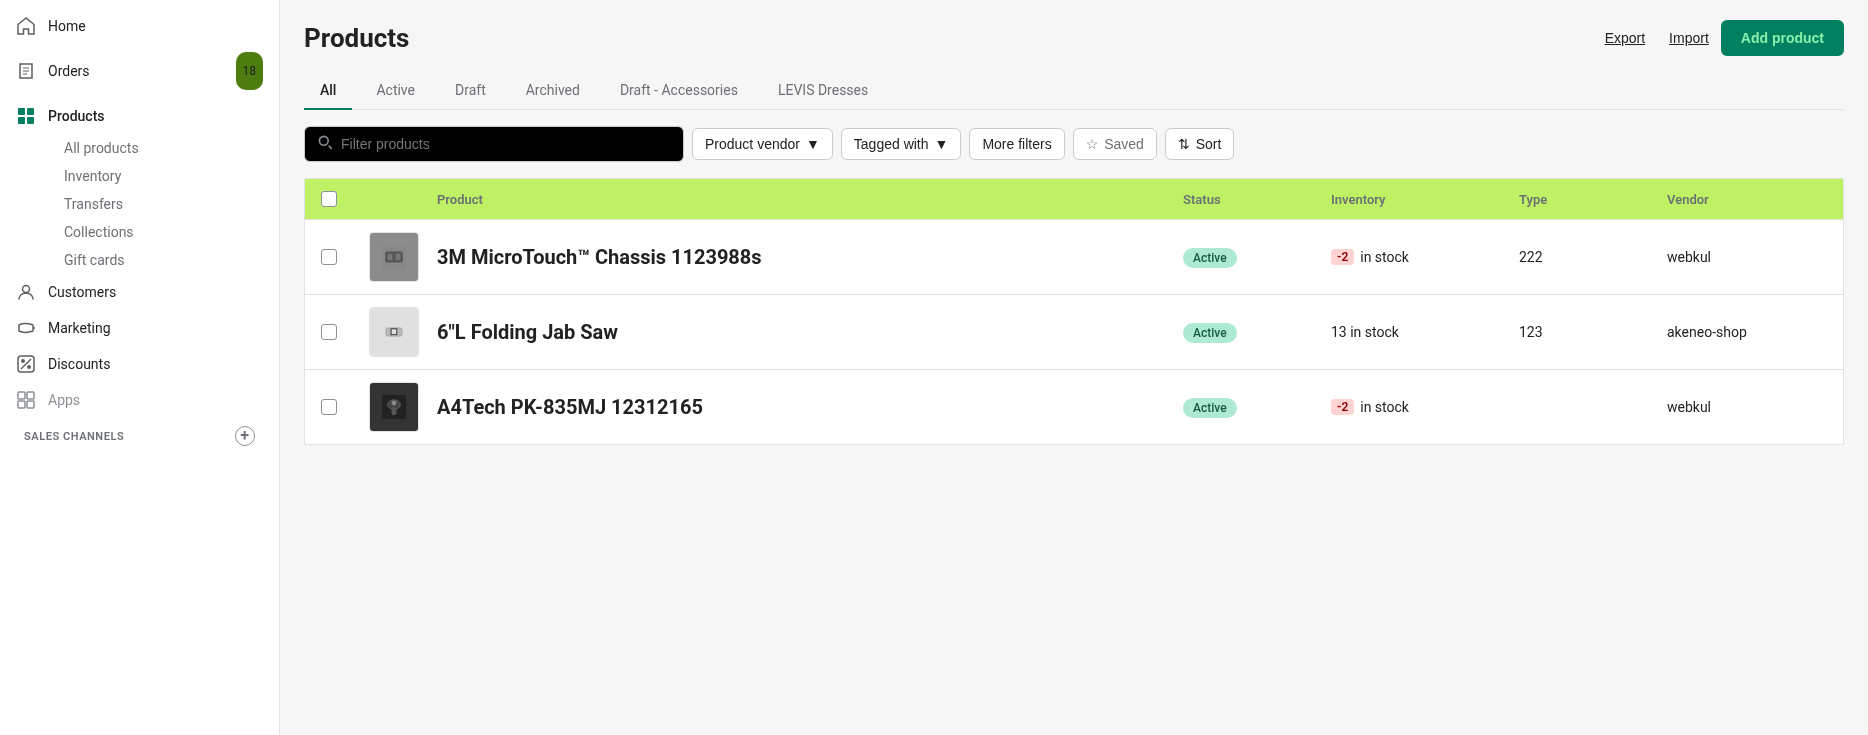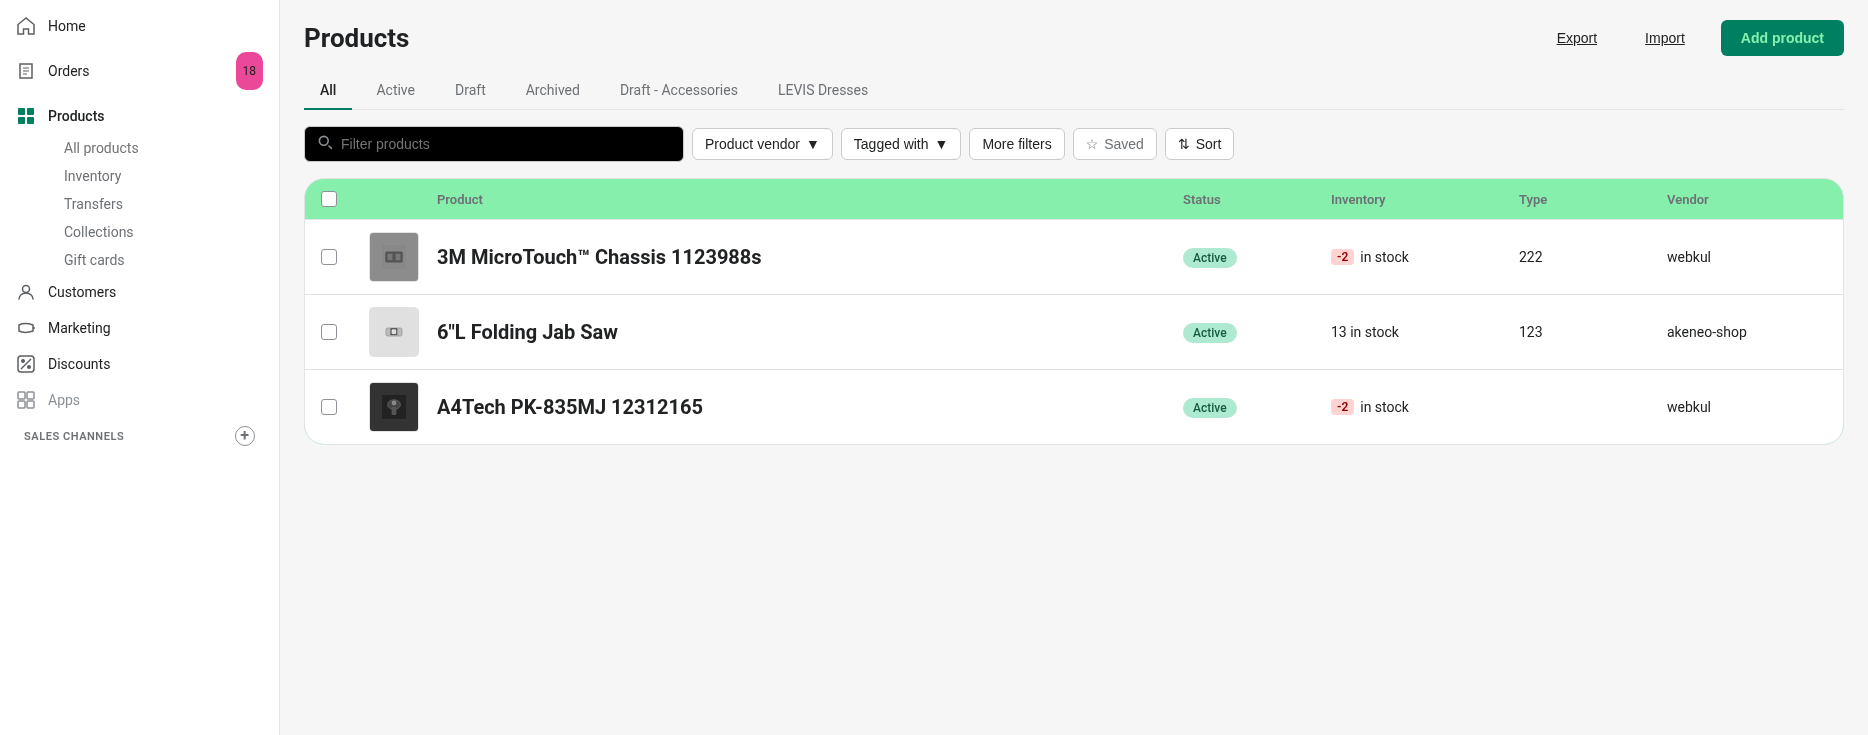--- a/index.html
+++ b/index.html
@@ -25,21 +25,21 @@
       cursor: pointer;
       color: #202223;
       font-size: 14px;
       gap: 12px;
       position: relative;
       text-decoration: none;
     }
     .nav-item.active-parent { color: #202223; font-weight: 500; }
     .nav-item .badge {
       margin-left: auto;
-      background: #ec4899;
+      background: #4d7c0f;
       border-radius: 10px;
       padding: 12px 7px;
       font-size: 12px;
       color: #202223;
     }
     .nav-icon {
       width: 20px;
       height: 20px;
       display: flex;
       align-items: center;
@@ -104,21 +104,21 @@
       margin-bottom: 16px;
     }
     .page-title {
       font-size: 26px;
       font-weight: 700;
       color: #202223;
     }
     .header-actions {
       display: flex;
       align-items: center;
-      gap: 24px;
+      gap: 0;
     }
     .btn-link {
       background: none;
       border: none;
       font-size: 14px;
       color: #202223;
       cursor: pointer;
       padding: 8px 12px;
       text-decoration: underline;
     }
@@ -214,23 +214,23 @@
       border: 1px solid #c9cccf;
       border-radius: 6px;
       padding: 7px 12px;
       font-size: 14px;
       color: #202223;
       cursor: pointer;
     }
 
     
     .product-table {
-      background: #86efac;
+      background: #bef264;
       border: 1px solid #e1e3e5;
-      border-radius: 20px;
+      border-radius: 2px;
       overflow: hidden;
     }
     .table-header {
       display: grid;
       grid-template-columns: 40px 60px 1fr 140px 180px 140px 160px;
       padding: 12px 16px;
       border-bottom: 1px solid #e1e3e5;
       align-items: center;
       gap: 8px;
     }

